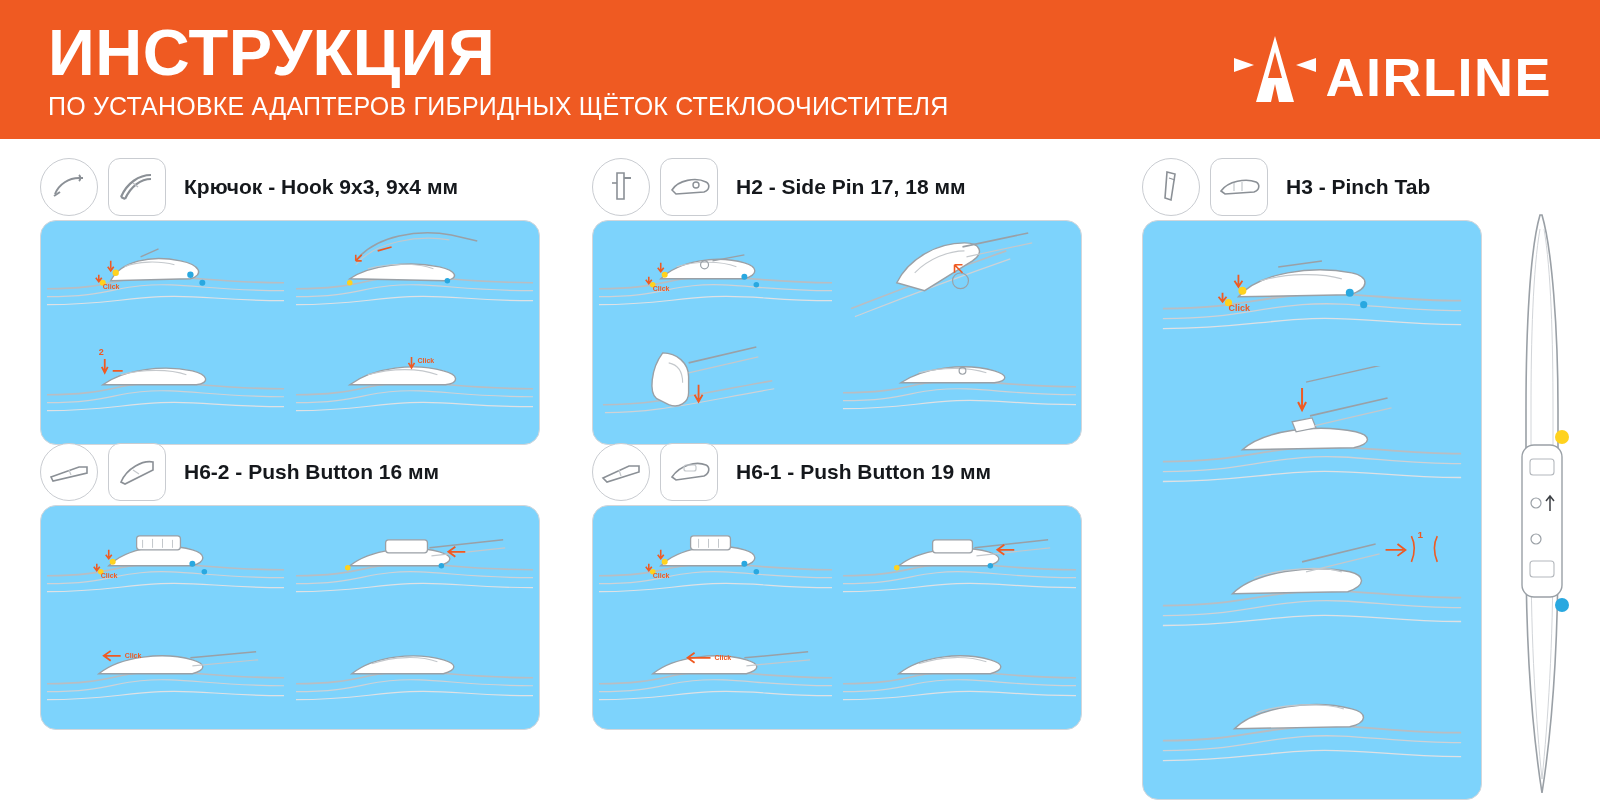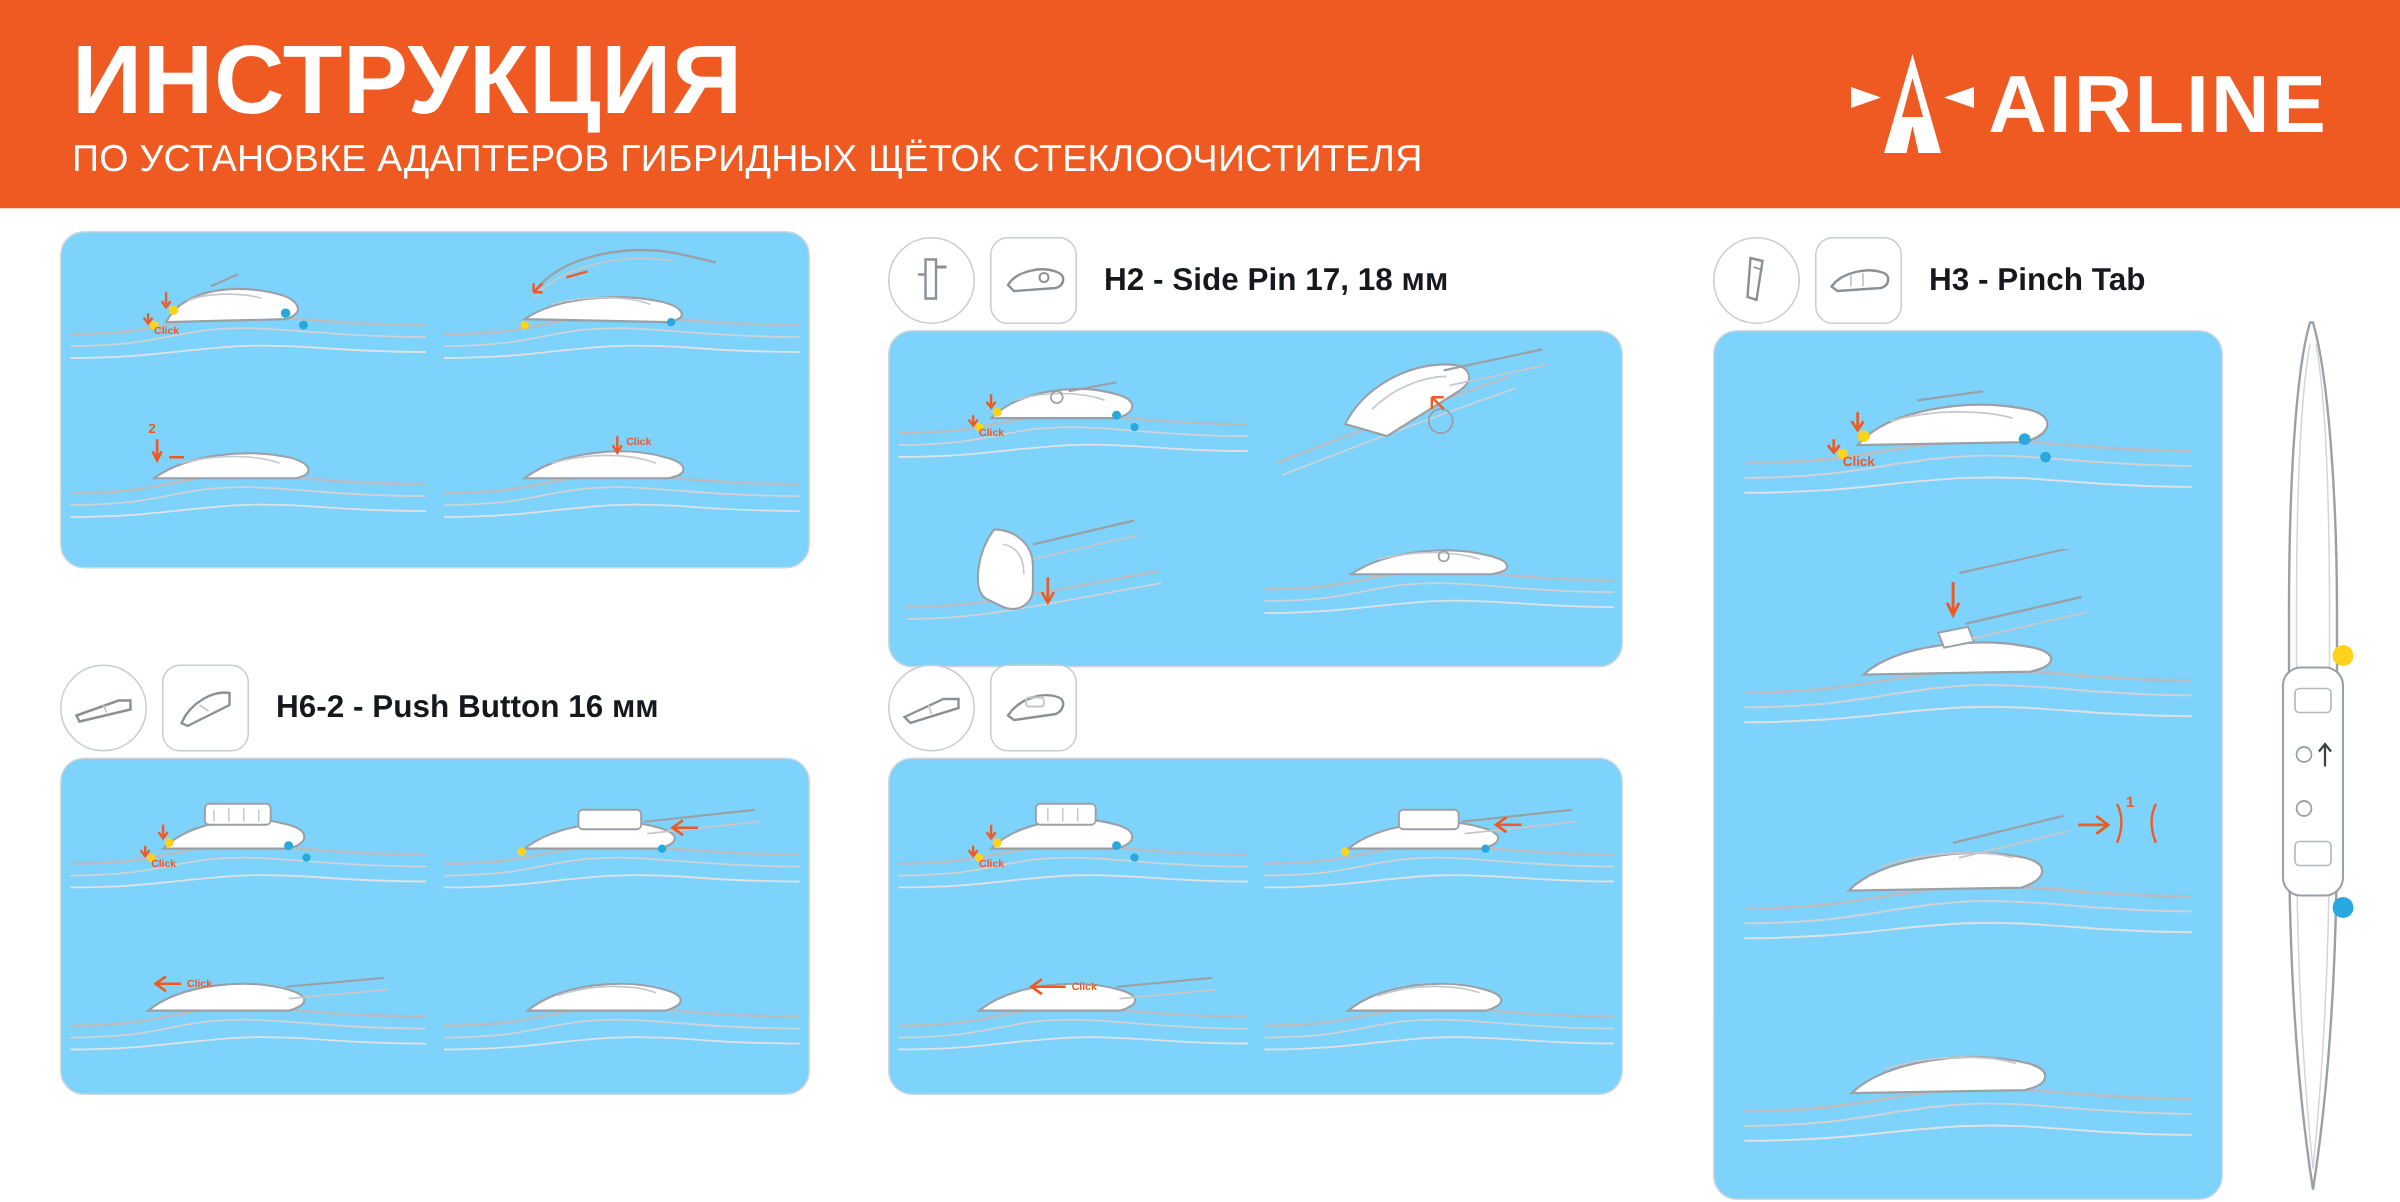--- a/index.html
+++ b/index.html
@@ -35,21 +35,21 @@
   }
   .header-sub {
     font-size: 25px;
     font-weight: normal;
     letter-spacing: 0.2px;
     line-height: 1.1;
     margin: 0;
   }
   .brand {
     display: flex;
-    align-items: center;
+    align-items: flex-end;
     gap: 8px;
     padding-right: 8px;
   }
   .brand-name {
     color: #ffffff;
     font-size: 54px;
     font-weight: bold;
     letter-spacing: 1.5px;
   }
 
@@ -127,20 +127,38 @@
       <path d="M2 26 L22 33 L2 40 Z" fill="#ffffff"></path>
       <path d="M84 26 L64 33 L84 40 Z" fill="#ffffff"></path>
     </svg>
     <span class="brand-name">AIRLINE</span>
   </div>
 </div>
 
 <div class="sheet">
 
   <div class="section" style="left:40px; top:15px; width:500px;">
+    <div class="sec-head">
+      <div class="icon-box round">
+        <svg width="40" height="30" viewBox="0 0 40 30">
+            <path d="M6 22 C10 12 20 6 30 6 L34 6" stroke="#8b9096" stroke-width="2" fill="none"></path>
+            <path d="M30 3 a4 4 0 0 1 0 6" stroke="#8b9096" stroke-width="2" fill="none"></path>
+            <path d="M5 24 l6 -4" stroke="#8b9096" stroke-width="2"></path>
+          </svg>
+      </div>
+      <div class="icon-box">
+        <svg width="44" height="40" viewBox="0 0 44 40">
+            <path d="M6 30 C12 16 24 8 36 8" stroke="#8b9096" stroke-width="2.2" fill="none"></path>
+            <path d="M10 32 C16 19 26 12 36 12" stroke="#8b9096" stroke-width="2.2" fill="none"></path>
+            <path d="M6 30 L10 32" stroke="#8b9096" stroke-width="2"></path>
+            <path d="M18 16 l5 4" stroke="#b9bdc2" stroke-width="1.4"></path>
+          </svg>
+      </div>
+      <div class="sec-title">Крючок - Hook 9x3, 9x4 мм</div>
+    </div>
     <div class="panel" style="width:500px; height:225px;">
       <div class="panel-grid" style="grid-template-columns:1fr 1fr; grid-template-rows:1fr 1fr;">
         <div class="cell">
           <svg viewBox="0 0 250 112" preserveAspectRatio="xMidYMid meet">
             <path d="M6 68 C60 68 70 60 100 57 C140 53 170 62 244 62" stroke="#b9bdc2" stroke-width="1.6" fill="none"></path>
             <path d="M6 76 C60 76 70 68 100 65 C140 61 170 70 244 70" stroke="#cfd2d6" stroke-width="1.2" fill="none"></path>
             <path d="M6 84 C60 84 80 78 120 76 C160 74 180 80 244 80" stroke="#dfe1e4" stroke-width="1.2" fill="none"></path>
             <path d="M70 60 C80 40 110 34 140 40 C160 44 164 54 150 58 Z" stroke="#9aa0a6" stroke-width="1.4" fill="#fff"></path>
             <path d="M84 46 C96 40 120 40 134 44" stroke="#c4c8cc" stroke-width="1.1" fill="none"></path>
             <path d="M100 36 L118 28" stroke="#9aa0a6" stroke-width="1.4" fill="none"></path>
@@ -426,20 +444,21 @@
             <path d="M4 20 L30 8 L40 8 L40 14 L8 24 Z" stroke="#8b9096" stroke-width="1.6" fill="none"></path>
             <path d="M20 12 L22 18" stroke="#c4c8cc" stroke-width="1.2"></path>
           </svg>
       </div>
       <div class="icon-box">
         <svg width="46" height="30" viewBox="0 0 46 30">
             <path d="M6 20 C14 8 30 4 40 8 C44 10 44 16 38 19 L10 23 Z" stroke="#8b9096" stroke-width="1.6" fill="none"></path>
             <rect x="18" y="8" width="12" height="6" rx="2" stroke="#c4c8cc" stroke-width="1.2" fill="none"></rect>
           </svg>
       </div>
+      <div class="sec-title">H6-1 - Push Button 19 мм</div>
     </div>
     <div class="panel" style="width:490px; height:225px;">
       <div class="panel-grid" style="grid-template-columns:1fr 1fr; grid-template-rows:1fr 1fr;">
         <div class="cell">
           <svg viewBox="0 0 245 112" preserveAspectRatio="xMidYMid meet">
             <path d="M6 70 C60 70 70 62 100 59 C140 55 170 64 240 64" stroke="#b9bdc2" stroke-width="1.6" fill="none"></path>
             <path d="M6 78 C60 78 70 70 100 67 C140 63 170 72 240 72" stroke="#cfd2d6" stroke-width="1.2" fill="none"></path>
             <path d="M6 86 C60 86 80 80 120 78 C160 76 180 82 240 82" stroke="#dfe1e4" stroke-width="1.2" fill="none"></path>
             <path d="M68 60 C86 42 124 36 152 44 C166 48 166 56 152 60 Z" stroke="#9aa0a6" stroke-width="1.4" fill="#fff"></path>
             <rect x="98" y="30" width="40" height="14" rx="3" stroke="#9aa0a6" stroke-width="1.3" fill="#fff"></rect>

